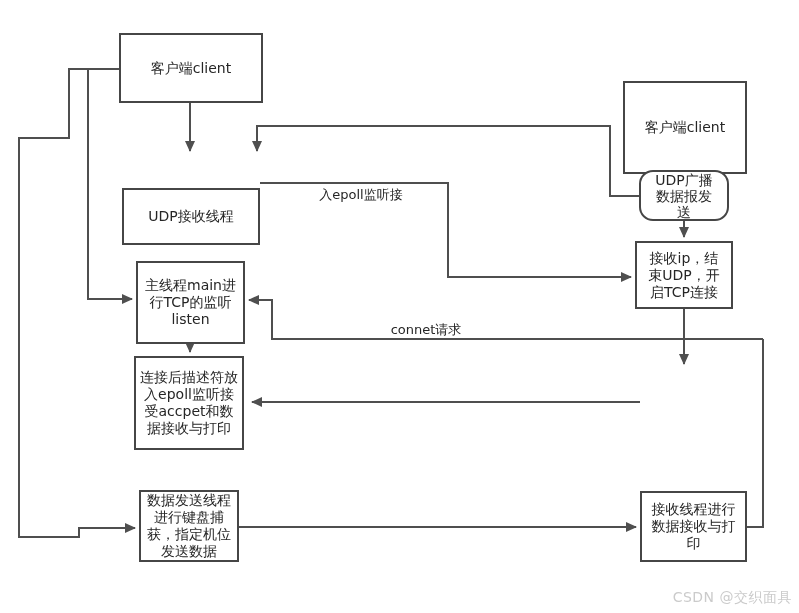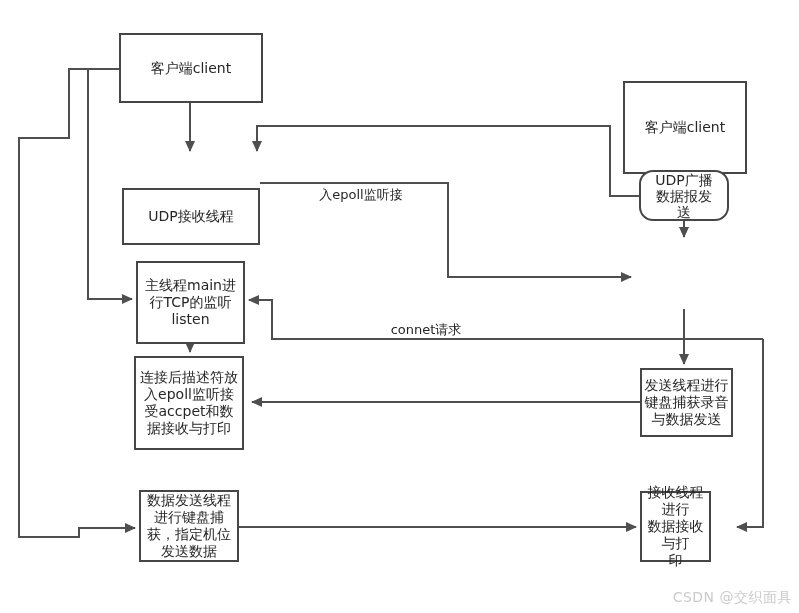--- a/index.html
+++ b/index.html
@@ -89,48 +89,48 @@
   <div class="node" style="left:623px; top:33px; width:124px; height:93px;margin-top:48px;">
     <span>客户端client</span>
   </div>
 
   <div class="node" style="left:639px; top:170px; width:90px; height:51px; line-height:16px;border-radius:14px;">
     <span>UDP广播
 数据报发
 送</span>
   </div>
 
+  <div class="node" style="left:635px; top:241px; width:98px; height:68px;">
+    <span>接收ip，结
+束UDP，开
+启TCP连接</span>
+  </div>
 
   <div class="node" style="left:136px; top:261px; width:109px; height:83px;">
     <span>主线程main进
 行TCP的监听
 listen</span>
   </div>
 
   <div class="node" style="left:134px; top:356px; width:110px; height:94px;">
     <span>连接后描述符放
 入epoll监听接
 受accpet和数
 据接收与打印</span>
   </div>
 
-  <div class="node" style="left:640px; top:368px; width:93px; height:69px;">
-    <span>发送线程进行
-键盘捕获录音
-与数据发送</span>
-  </div>
 
   <div class="node" style="left:139px; top:490px; width:100px; height:72px;">
     <span>数据发送线程
 进行键盘捕
 获，指定机位
 发送数据</span>
   </div>
 
-  <div class="node" style="left:640px; top:491px; width:71px; height:71px;">
+  <div class="node" style="left:640px; top:491px; width:107px; height:71px;">
     <span>接收线程进行
 数据接收与打
 印</span>
   </div>
 
 
   <div class="edge-label" style="left:309px; top:186px; width:104px;">入epoll监听接</div>
 
   <div class="edge-label" style="left:378px; top:321px; width:96px;">connet请求</div>
 

